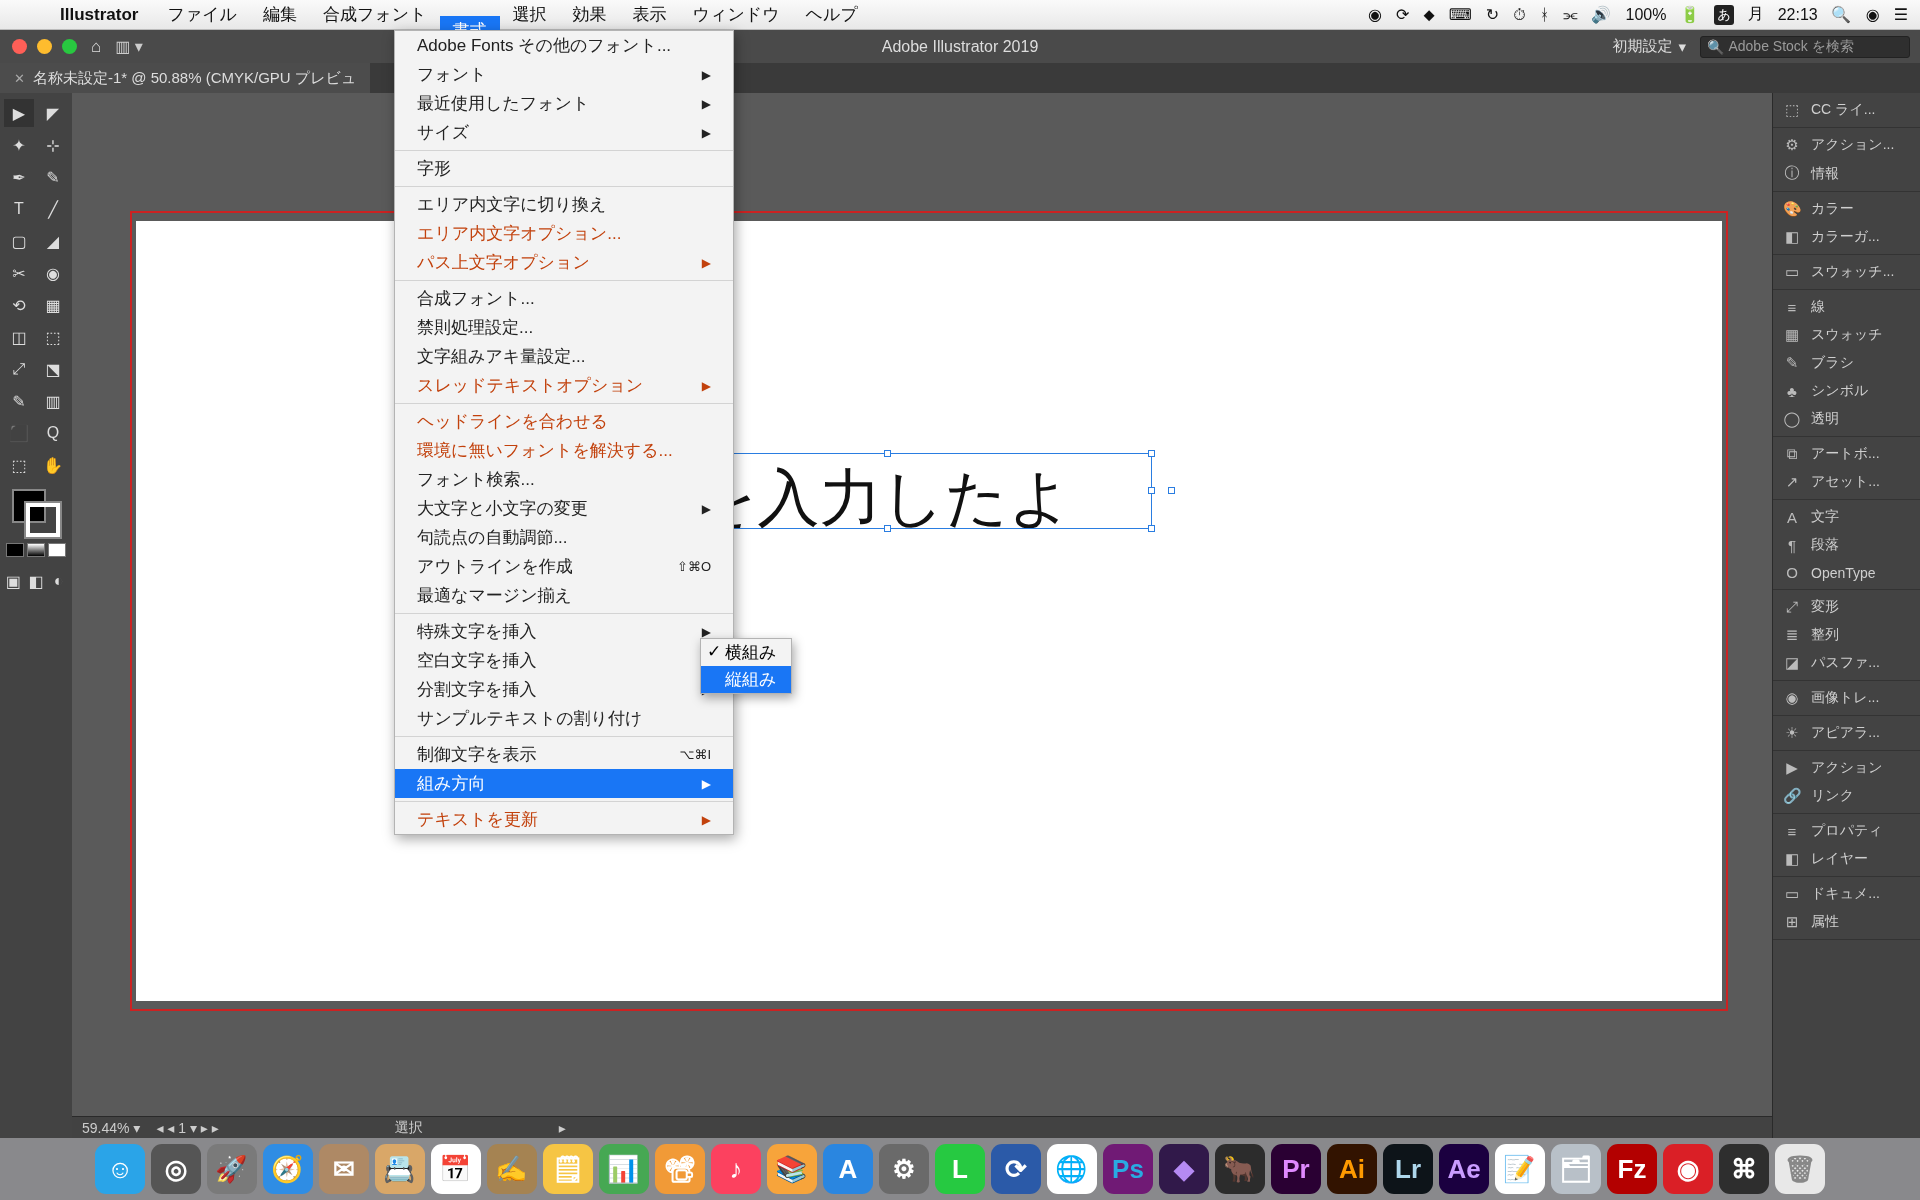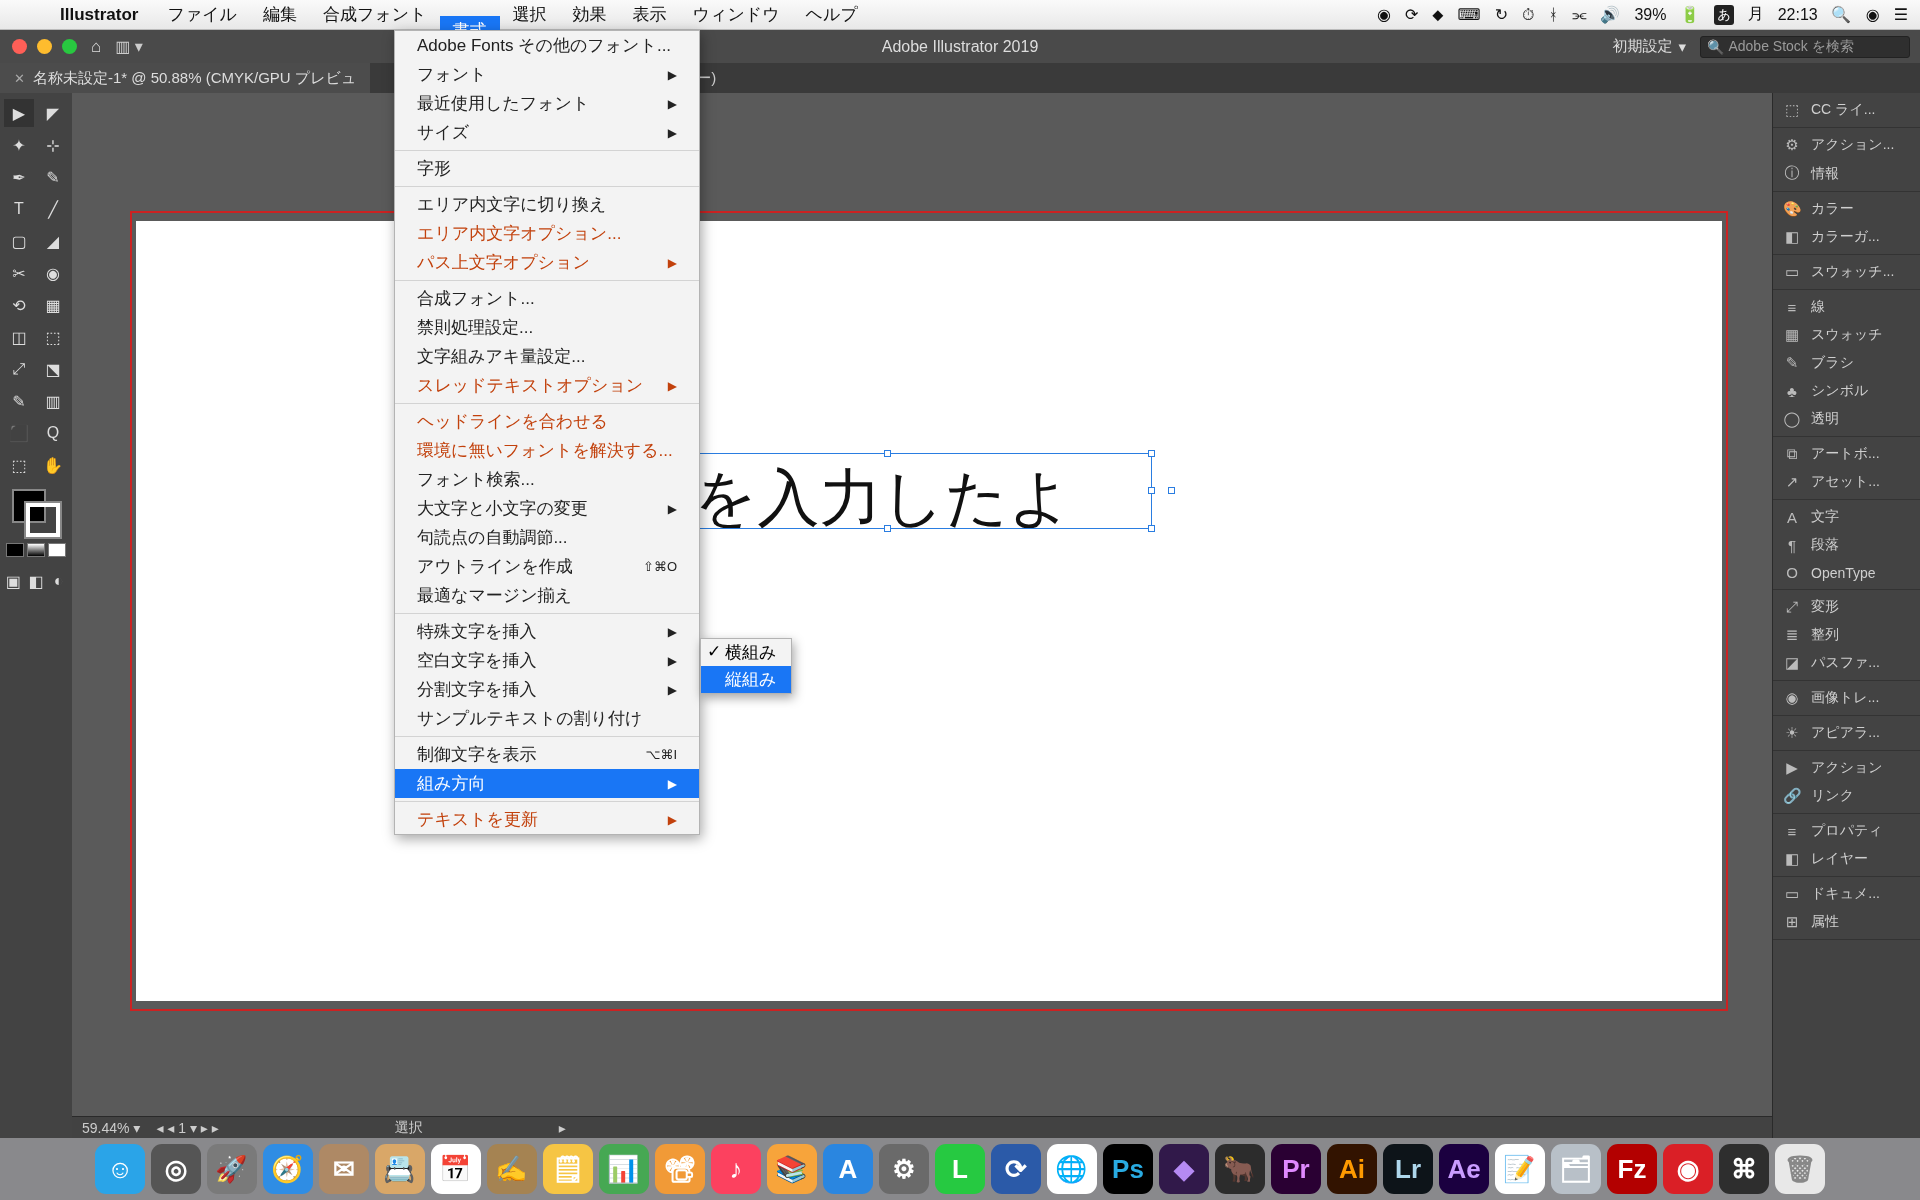--- a/index.html
+++ b/index.html
@@ -50,21 +50,21 @@
 .selbox { position: absolute; left: 488px; top: 232px; width: 528px; height: 76px; border: 1px solid #2a7de1; }
 .handle { position: absolute; width: 7px; height: 7px; border: 1px solid #2a7de1; background: #fff; }
 
 
 .rp { width: 148px; background: #434343; border-left: 1px solid #2a2a2a; overflow-y: auto; }
 .rp .sec { border-bottom: 1px solid #333; padding: 3px 0; }
 .rp .ritem { display: flex; align-items: center; gap: 10px; padding: 5px 10px; color: #cfcfcf; font-size: 14px; cursor: default; white-space: nowrap; overflow: hidden; }
 .rp .ritem .ic { width: 18px; text-align: center; font-size: 15px; color: #bbb; }
 
 
-.dropdown { position: absolute; left: 394px; top: 30px; width: 306px; background: #f3f3f3; border: 1px solid #b3b3b3; box-shadow: 2px 4px 12px rgba(0,0,0,.35); font-size: 17px; color: #222; z-index: 50; }
+.dropdown { position: absolute; left: 394px; top: 30px; width: 340px; background: #f3f3f3; border: 1px solid #b3b3b3; box-shadow: 2px 4px 12px rgba(0,0,0,.35); font-size: 17px; color: #222; z-index: 50; }
 .dropdown .row { padding: 3px 22px; display: flex; align-items: center; justify-content: space-between; cursor: default; min-height: 22px; }
 .dropdown .row.disabled { color: #c2410c; }
 .dropdown .sep { height: 1px; background: #d3d3d3; margin: 3px 0; }
 .dropdown .row.hl { background: #1976f5; color: #fff; }
 .dropdown .sub { font-size: 13px; }
 .arrow { font-size: 12px; }
 
 .submenu { position: absolute; left: 700px; top: 638px; width: 92px; background: #f3f3f3; border: 1px solid #b3b3b3; box-shadow: 2px 4px 10px rgba(0,0,0,.35); font-size: 17px; z-index: 51; }
 .submenu .row { padding: 2px 10px 2px 24px; position: relative; }
 .submenu .row .chk { position: absolute; left: 6px; }
@@ -97,21 +97,21 @@
   <div class="menu-right">
     <span>◉</span>
     <span>⟳</span>
     <span>⬥</span>
     <span>⌨</span>
     <span>↻</span>
     <span>⏱</span>
     <span>ᚼ</span>
     <span>⫘</span>
     <span>🔊</span>
-    <span>39%</span>
+    <span>100%</span>
     <span>🔋</span>
     <span style="background:#222;color:#fff;padding:1px 3px;border-radius:3px;font-size:13px">あ</span>
     <span>月</span>
     <span>22:13</span>
     <span>🔍</span>
     <span>◉</span>
     <span>☰</span>
   </div>
 </div>
 
@@ -485,21 +485,21 @@
     <div class="dockicon" style="background: rgb(246, 197, 68);">🗒</div>
     <div class="dockicon" style="background: rgb(70, 168, 83);">📊</div>
     <div class="dockicon" style="background: rgb(241, 154, 55);">📽</div>
     <div class="dockicon" style="background: rgb(252, 65, 95);">♪</div>
     <div class="dockicon" style="background: rgb(247, 164, 59);">📚</div>
     <div class="dockicon" style="background: rgb(42, 134, 224);">A</div>
     <div class="dockicon" style="background: rgb(106, 106, 106);">⚙</div>
     <div class="dockicon" style="background: rgb(38, 201, 65);">L</div>
     <div class="dockicon" style="background: rgb(43, 90, 168);">⟳</div>
     <div class="dockicon" style="background: rgb(255, 255, 255); color: rgb(233, 67, 53);">🌐</div>
-    <div class="dockicon" style="background: #000000; color: rgb(41, 171, 226); text-align: right;">Ps</div>
+    <div class="dockicon" style="background: #701a75; color: rgb(41, 171, 226); text-align: right;">Ps</div>
     <div class="dockicon" style="background: rgb(49, 25, 74); color: rgb(181, 138, 243);">◆</div>
     <div class="dockicon" style="background: rgb(44, 44, 44);">🐂</div>
     <div class="dockicon" style="background: rgb(42, 0, 51); color: rgb(224, 137, 255);">Pr</div>
     <div class="dockicon" style="background: rgb(50, 19, 0); color: rgb(255, 154, 0);">Ai</div>
     <div class="dockicon" style="background: rgb(13, 20, 25); color: rgb(174, 215, 236);">Lr</div>
     <div class="dockicon" style="background: rgb(27, 0, 64); color: rgb(201, 156, 255);">Ae</div>
     <div class="dockicon" style="background: rgb(255, 255, 255); color: rgb(85, 85, 85);">📝</div>
     <div class="dockicon" style="background: rgb(184, 192, 200);">🗂</div>
     <div class="dockicon" style="background: rgb(179, 0, 0);">Fz</div>
     <div class="dockicon" style="background: rgb(218, 31, 38);">◉</div>

